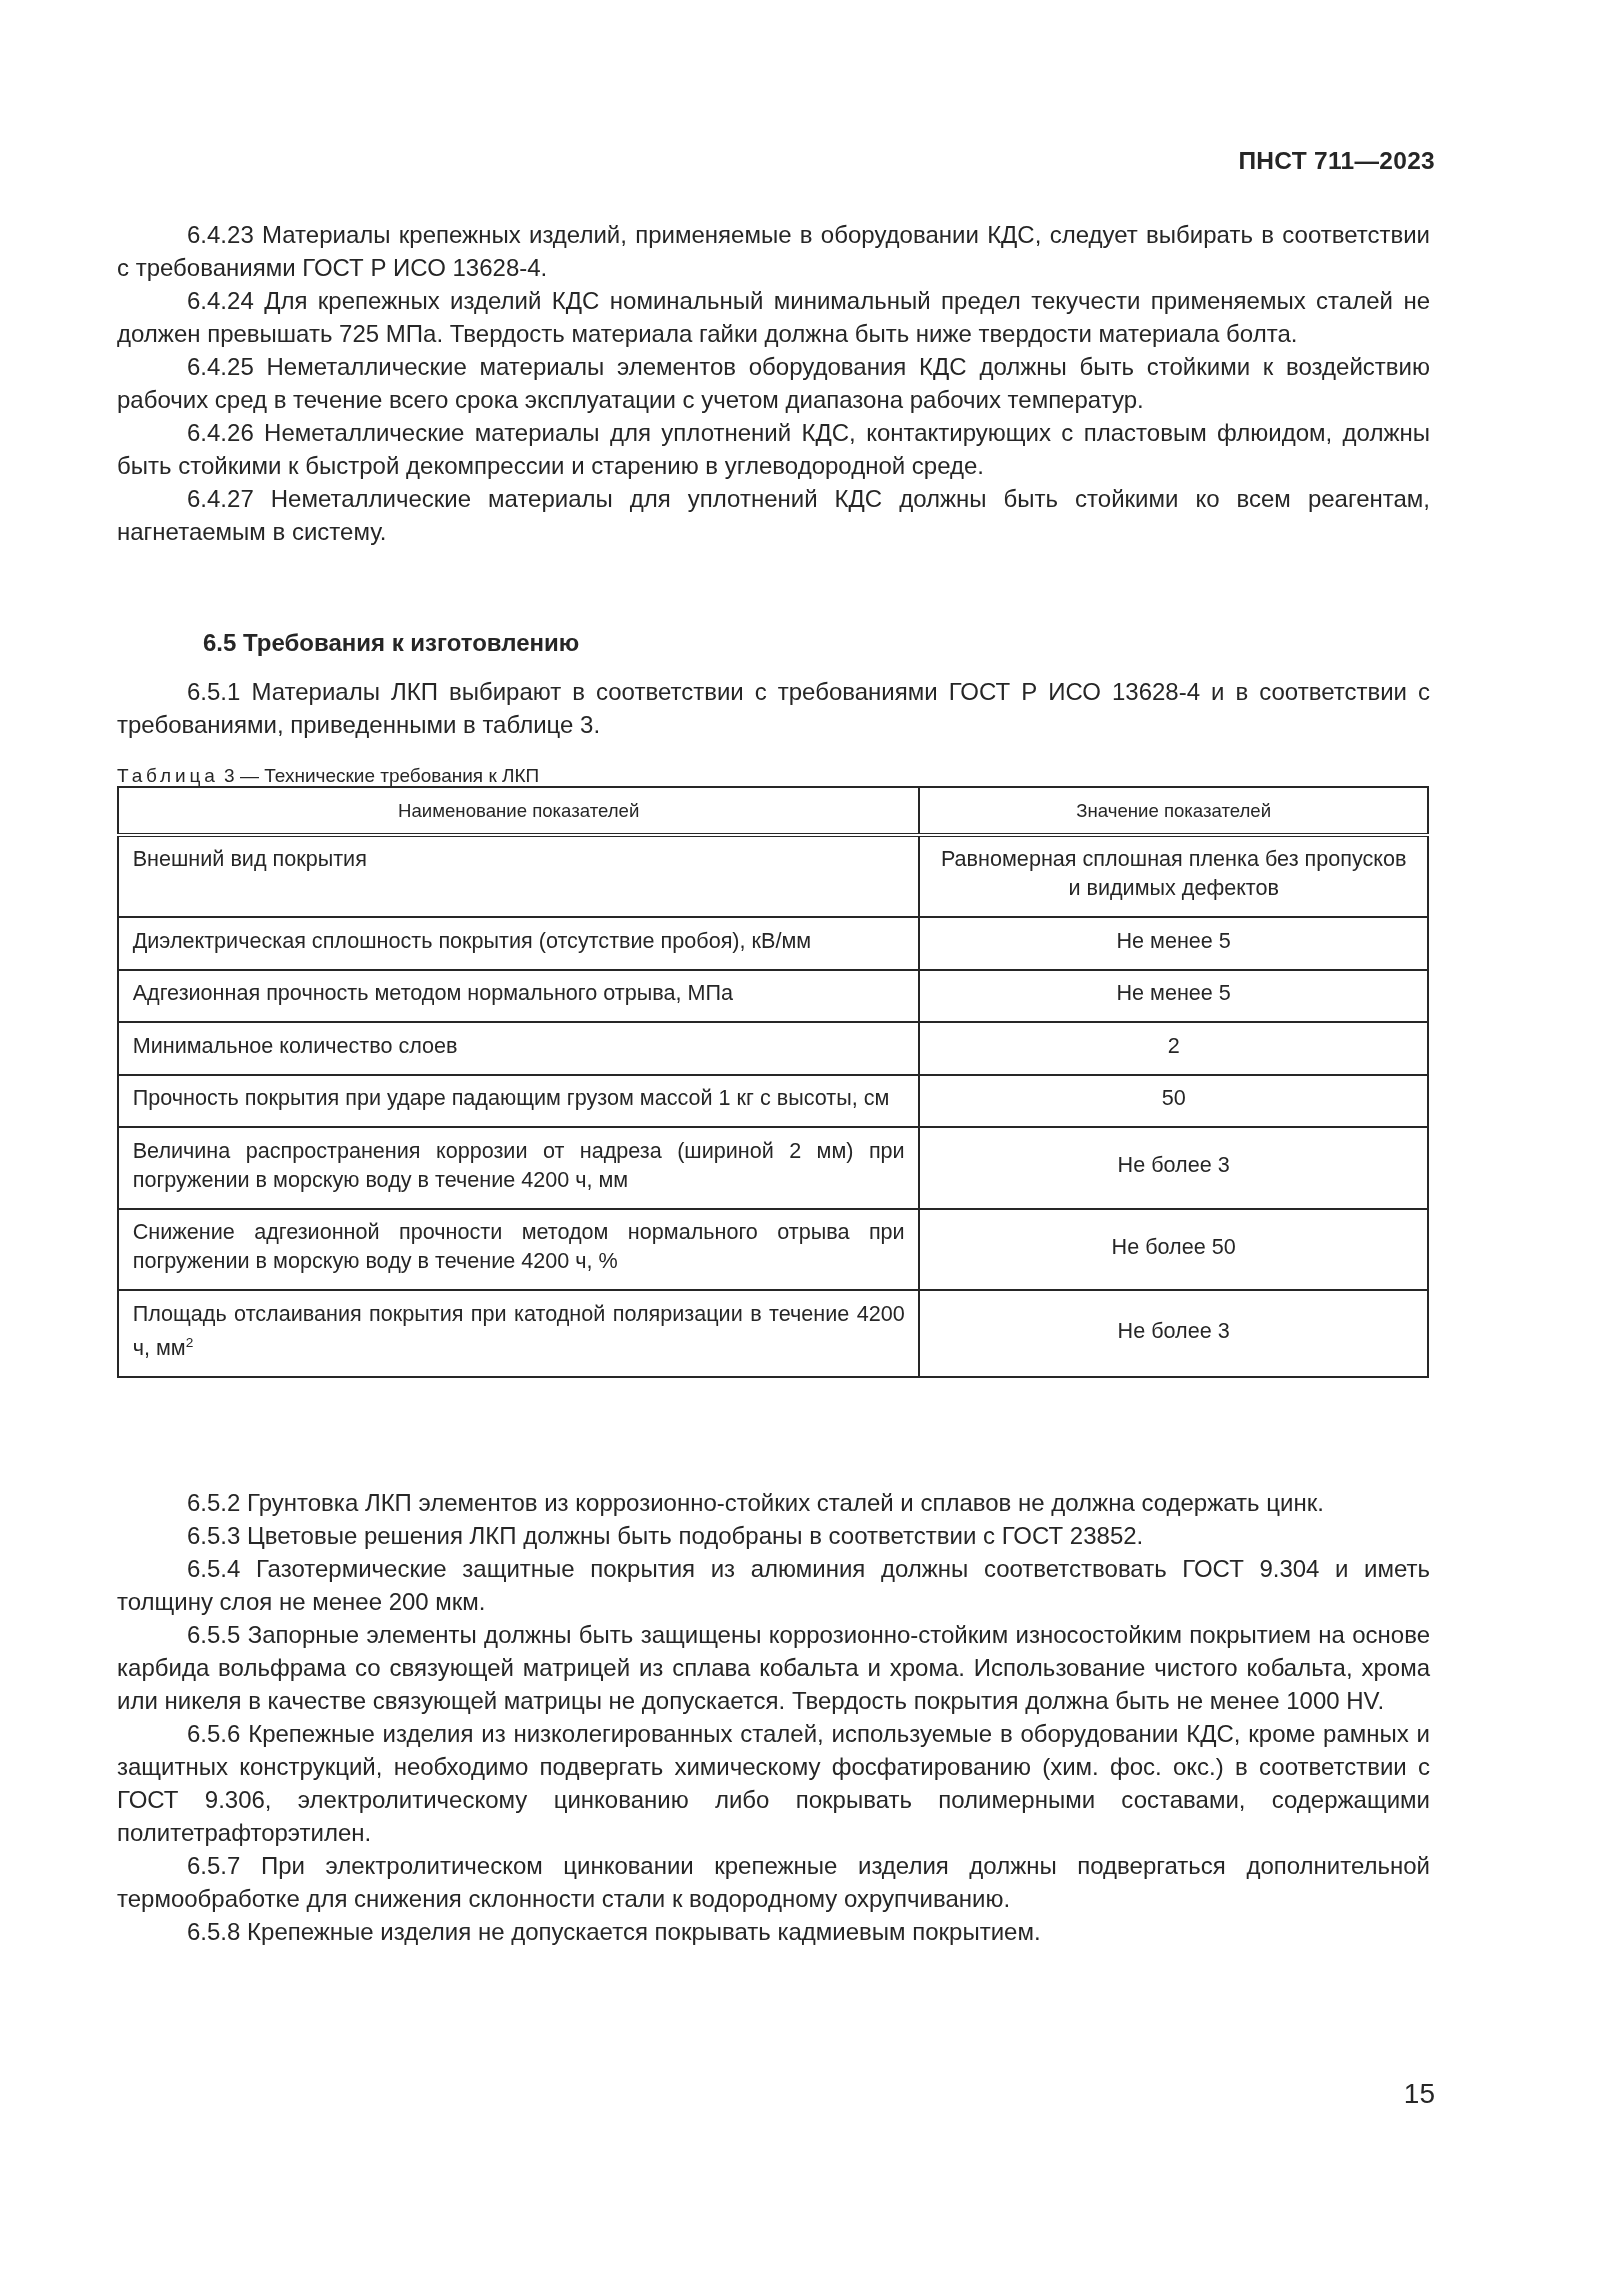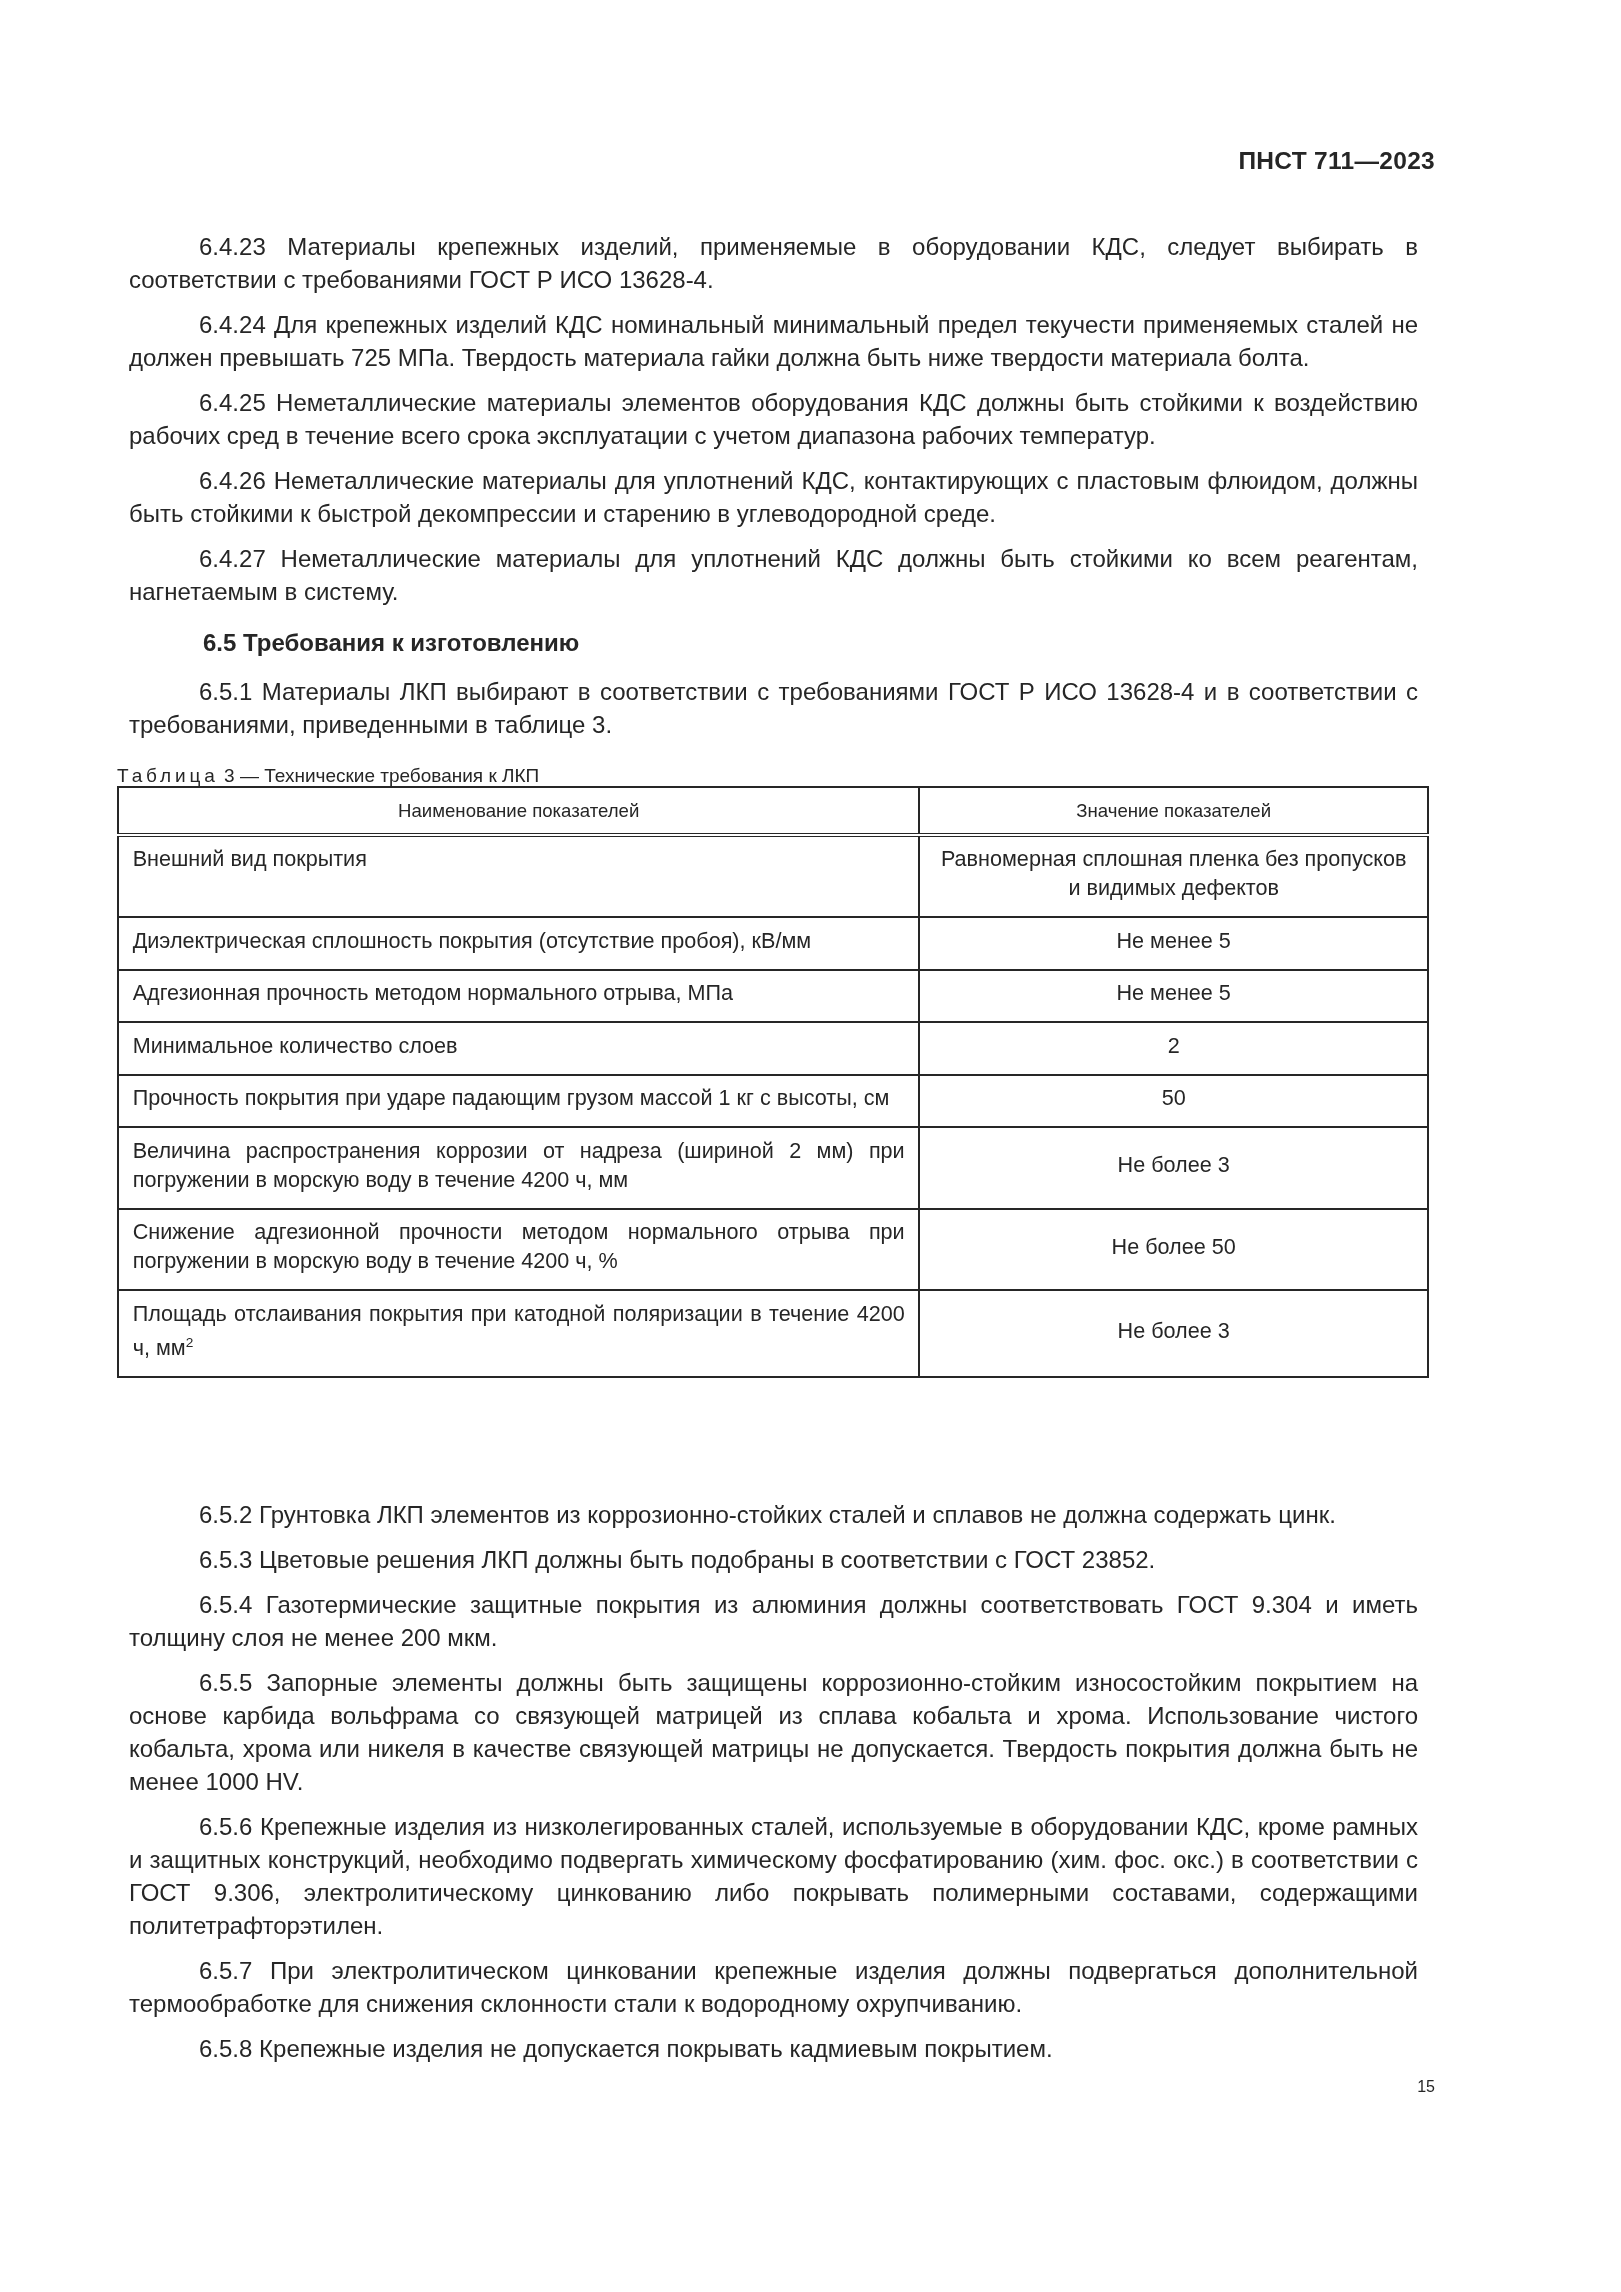--- a/index.html
+++ b/index.html
@@ -1,32 +1,32 @@
 <!DOCTYPE html>
 <html><head>
 <meta charset="utf-8">
 <style>
   html, body { margin: 0; padding: 0; background: #ffffff; }
   body { width: 1621px; height: 2293px; position: relative; overflow: hidden;
          font-family: "Liberation Sans", sans-serif; color: #262626; }
   .page-header { position: absolute; top: 147px; right: 186px; font-weight: bold; font-size: 24.5px; color: #262626; letter-spacing: 0.3px; }
   .body-text { position: absolute; left: 117px; width: 1313px; font-size: 24px; line-height: 33px; text-align: justify; }
-  .para { margin: 12px; text-indent: 70px; }
+  .para { margin: 0; text-indent: 70px; }
   .heading { font-weight: bold; margin: 16px; text-indent: 70px; font-size: 24px; }
   .caption { margin: 0; font-size: 19px; }
   .caption .spaced { letter-spacing: 3.9px; }
   table.lkp { position: absolute; left: 117px; top: 786px; width: 1312px; border-collapse: collapse; font-size: 21.6px; line-height: 29px; }
   table.lkp td, table.lkp th { border: 2px solid #262626; padding: 7.8px 13.7px 13.7px 13.7px; vertical-align: top; }
   table.lkp th { font-weight: normal; font-size: 18.6px; height: 27.4px; padding: 7.8px 13.7px 7.8px 13.7px; vertical-align: middle; text-align: center; border-bottom: 4.9px double #262626; border-radius: 7px; }
   table.lkp tr.body-row td { border-top-width: 2.9px; border-bottom-width: 2.9px; margin-left: 34px; }
   table.lkp td.name { width: 772px; text-align: justify; }
   table.lkp td.val { text-align: center; vertical-align: middle; }
   table.lkp td.val.top { vertical-align: top; }
   table.lkp { border: 2.9px solid #262626; }
-  .page-number { position: absolute; top: 2078px; right: 186px; font-size: 16px; }
+  .page-number { position: absolute; top: 2078px; right: 186px; font-size: 28px; }
   sup { font-size: 13.7px; }
 </style>
 </head>
 <body>
 
 <div class="page-header">ПНСТ 711—2023</div>
 
 <div class="body-text" style="top: 218px;">
   <p class="para">6.4.23 Материалы крепежных изделий, применяемые в оборудовании КДС, следует выбирать в соответствии с требованиями ГОСТ Р ИСО 13628-4.</p>
   <p class="para">6.4.24 Для крепежных изделий КДС номинальный минимальный предел текучести применяемых сталей не должен превышать 725 МПа. Твердость материала гайки должна быть ниже твердости материала болта.</p>

